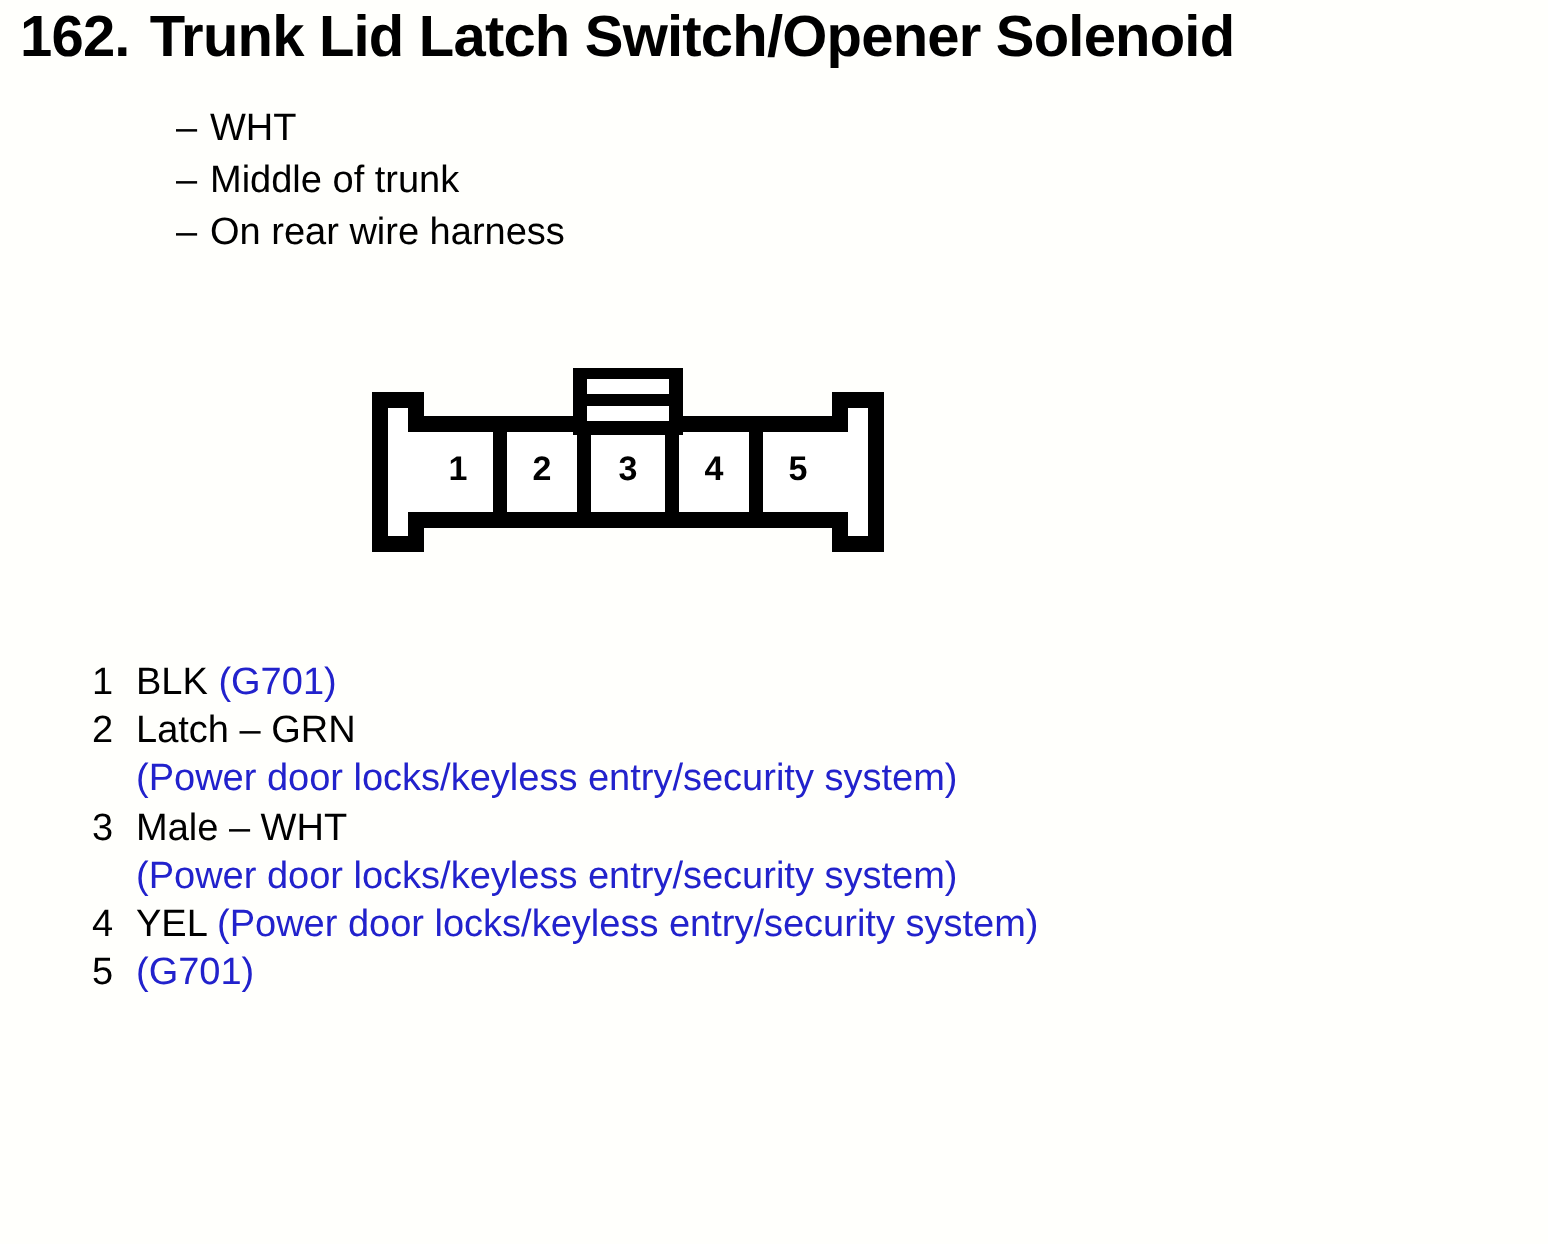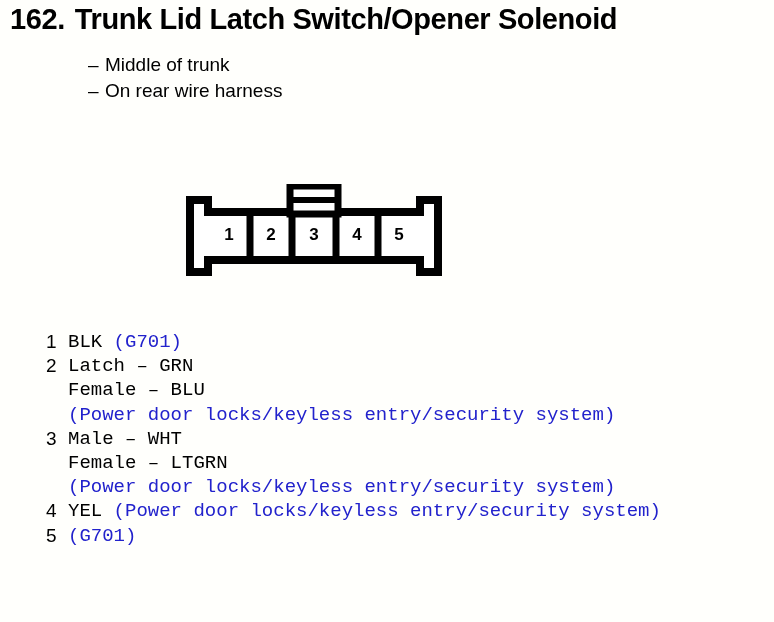--- a/index.html
+++ b/index.html
@@ -71,34 +71,34 @@
     position: absolute;
     left: 0;
     top: 0;
     width: 20px;
   }
   #pinlist .pin-lines {
     margin-left: 22px;
   }
   #pinlist .pin-line {
     white-space: nowrap;
-    font-family: Liberation Mono, monospace;
   }
   .blue {
     color: #2222cc;
   }
 </style>
 </head>
 <body>
 
 <div id="title">
   <span class="t-num">162.</span><span>Trunk Lid Latch Switch/Opener Solenoid</span>
 </div>
 
 <div id="bullets">
+    <div class="bullet-row"><span class="dash">–</span><span>WHT</span></div>
     <div class="bullet-row"><span class="dash">–</span><span>Middle of trunk</span></div>
     <div class="bullet-row"><span class="dash">–</span><span>On rear wire harness</span></div>
   </div>
 
 <div id="connector">
   <svg width="256" height="96" viewBox="0 0 256 96">
 
     <path d="M 4,16
              L 22,16
              L 22,28
@@ -134,29 +134,27 @@
     <div class="pin-entry">
       <div class="pin-num">1</div>
       <div class="pin-lines">
         <div class="pin-line"><span>BLK </span><span class="blue">(G701)</span></div>
       </div>
     </div>
     <div class="pin-entry">
       <div class="pin-num">2</div>
       <div class="pin-lines">
         <div class="pin-line"><span>Latch – GRN</span></div>
-        <div class="pin-line"><span>Female – BLU</span></div>
         <div class="pin-line"><span class="blue">(Power door locks/keyless entry/security system)</span></div>
       </div>
     </div>
     <div class="pin-entry">
       <div class="pin-num">3</div>
       <div class="pin-lines">
         <div class="pin-line"><span>Male – WHT</span></div>
-        <div class="pin-line"><span>Female – LTGRN</span></div>
         <div class="pin-line"><span class="blue">(Power door locks/keyless entry/security system)</span></div>
       </div>
     </div>
     <div class="pin-entry">
       <div class="pin-num">4</div>
       <div class="pin-lines">
         <div class="pin-line"><span>YEL </span><span class="blue">(Power door locks/keyless entry/security system)</span></div>
       </div>
     </div>
     <div class="pin-entry">

